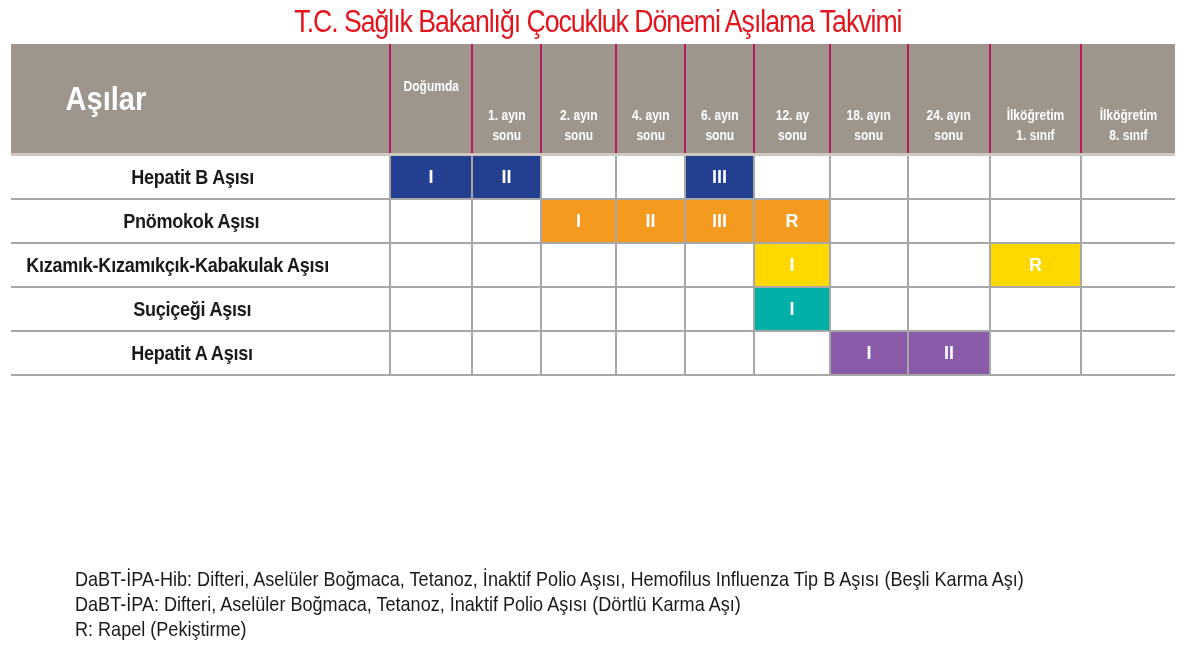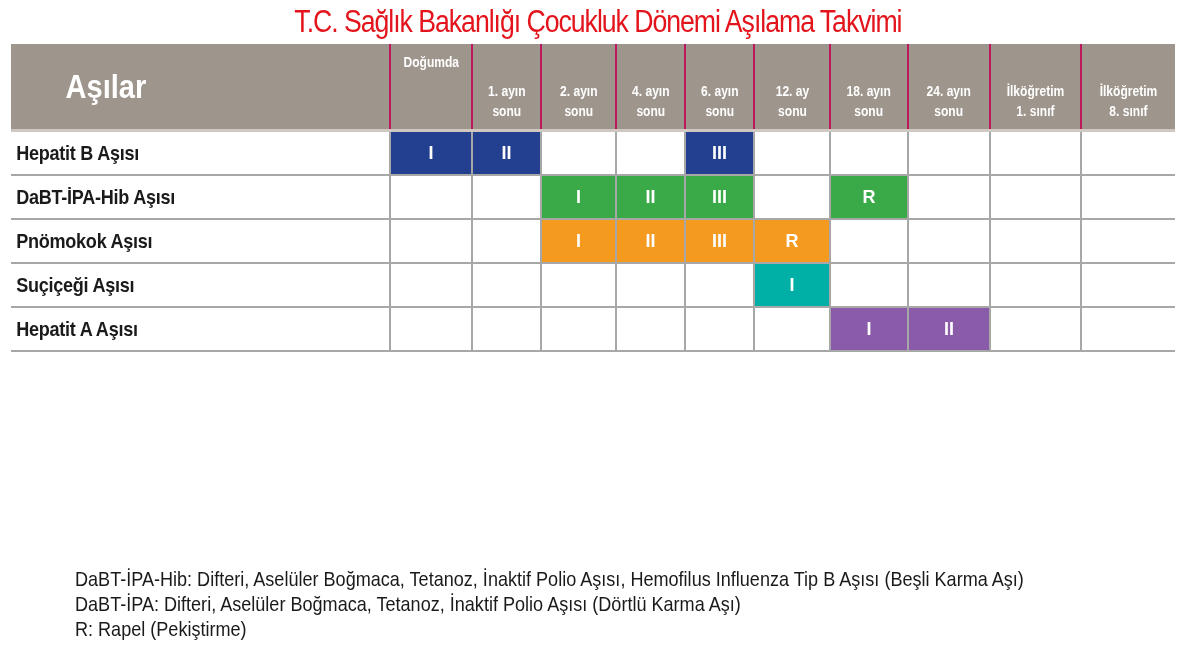--- a/index.html
+++ b/index.html
@@ -22,21 +22,21 @@
   th.vac-head { text-align: left; vertical-align: middle; font-size: 33px; font-weight: normal; }
   th.vac-head span { display: inline-block; padding-left: 62px; transform: scaleX(0.88); transform-origin: left center; font-weight: bold;}
   th:last-child { border-right: none; }
   td {
     height: 42px; padding: 0; border-bottom: 2px solid #a7a7a7;
     border-right: 2px solid #a7a7a7; background: #ffffff;
     text-align: center; color: #ffffff; font-weight: bold; font-size: 18px;
   }
   td:last-child { border-right: none; }
   td.vac-name {
-    color: #1a1a1a; font-weight: bold; font-size: 21px; text-align: left;
+    color: #1a1a1a; font-weight: bold; font-size: 21px; text-align: center;
     white-space: nowrap; overflow: visible;
   }
   td.vac-name span { display: inline-block; padding-left: 6px; transform: scaleX(0.86); transform-origin: left center; letter-spacing: -0.3px; }
   td.dose span { display: inline-block; transform: scaleX(1.0); }
   .notes {
     position: absolute; left: 75px; top: 566px; color: #1a1a1a;
     font-size: 21px; line-height: 25px; white-space: nowrap;
     transform: scaleX(0.86); transform-origin: left top;
   }
 </style>
@@ -56,21 +56,21 @@
       <col style="width:69px">
       <col style="width:76px">
       <col style="width:78px">
       <col style="width:82px">
       <col style="width:91px">
       <col style="width:94px">
     </colgroup>
     <thead>
       <tr id="head-row">
         <th class="vac-head"><span>Aşılar</span></th>
-      <th style="vertical-align: top; padding-top: 8px;"><span class="hd" style="padding-bottom: 0px;"><div>Doğumda</div><div>&nbsp;</div></span></th>
+      <th style="vertical-align: top; padding-top: 32px;"><span class="hd" style="padding-bottom: 0px;"><div>Doğumda</div><div>&nbsp;</div></span></th>
           <th><span class="hd"><div>1. ayın</div><div>sonu</div></span></th>
           <th><span class="hd"><div>2. ayın</div><div>sonu</div></span></th>
           <th><span class="hd"><div>4. ayın</div><div>sonu</div></span></th>
           <th><span class="hd"><div>6. ayın</div><div>sonu</div></span></th>
           <th><span class="hd"><div>12. ay</div><div>sonu</div></span></th>
           <th><span class="hd"><div>18. ayın</div><div>sonu</div></span></th>
           <th><span class="hd"><div>24. ayın</div><div>sonu</div></span></th>
           <th><span class="hd"><div>İlköğretim</div><div>1. sınıf</div></span></th>
           <th><span class="hd"><div>İlköğretim</div><div>8. sınıf</div></span></th>
         </tr>
@@ -83,43 +83,43 @@
           <td></td>
           <td></td>
           <td class="dose" style="background: rgb(35, 63, 143);"><span>III</span></td>
           <td></td>
           <td></td>
           <td></td>
           <td></td>
           <td></td>
         </tr>
         <tr>
-          <td class="vac-name"><span>DaBT-İPA-Hib Aşısı</span></td>
-          <td></td>
-          <td></td>
-          <td class="dose" style="background: rgb(58, 170, 72);"><span>I</span></td>
-          <td class="dose" style="background: rgb(58, 170, 72);"><span>II</span></td>
-          <td class="dose" style="background: rgb(58, 170, 72);"><span>III</span></td>
-          <td></td>
-          <td class="dose" style="background: rgb(58, 170, 72);"><span>R</span></td>
-          <td></td>
-          <td></td>
-          <td></td>
-        </tr>
-        <tr>
           <td class="vac-name"><span>Pnömokok Aşısı</span></td>
           <td></td>
           <td></td>
           <td class="dose" style="background: rgb(244, 154, 30);"><span>I</span></td>
           <td class="dose" style="background: rgb(244, 154, 30);"><span>II</span></td>
           <td class="dose" style="background: rgb(244, 154, 30);"><span>III</span></td>
           <td class="dose" style="background: rgb(244, 154, 30);"><span>R</span></td>
           <td></td>
           <td></td>
           <td></td>
+          <td></td>
+        </tr>
+        <tr>
+          <td class="vac-name"><span>Kızamık-Kızamıkçık-Kabakulak Aşısı</span></td>
+          <td></td>
+          <td></td>
+          <td></td>
+          <td></td>
+          <td></td>
+          <td class="dose" style="background: rgb(255, 216, 0);"><span>I</span></td>
+          <td></td>
+          <td></td>
+          <td class="dose" style="background: rgb(255, 216, 0);"><span>R</span></td>
           <td></td>
         </tr>
         <tr>
           <td class="vac-name"><span>Suçiçeği Aşısı</span></td>
           <td></td>
           <td></td>
           <td></td>
           <td></td>
           <td></td>
           <td class="dose" style="background: rgb(0, 176, 166);"><span>I</span></td>

